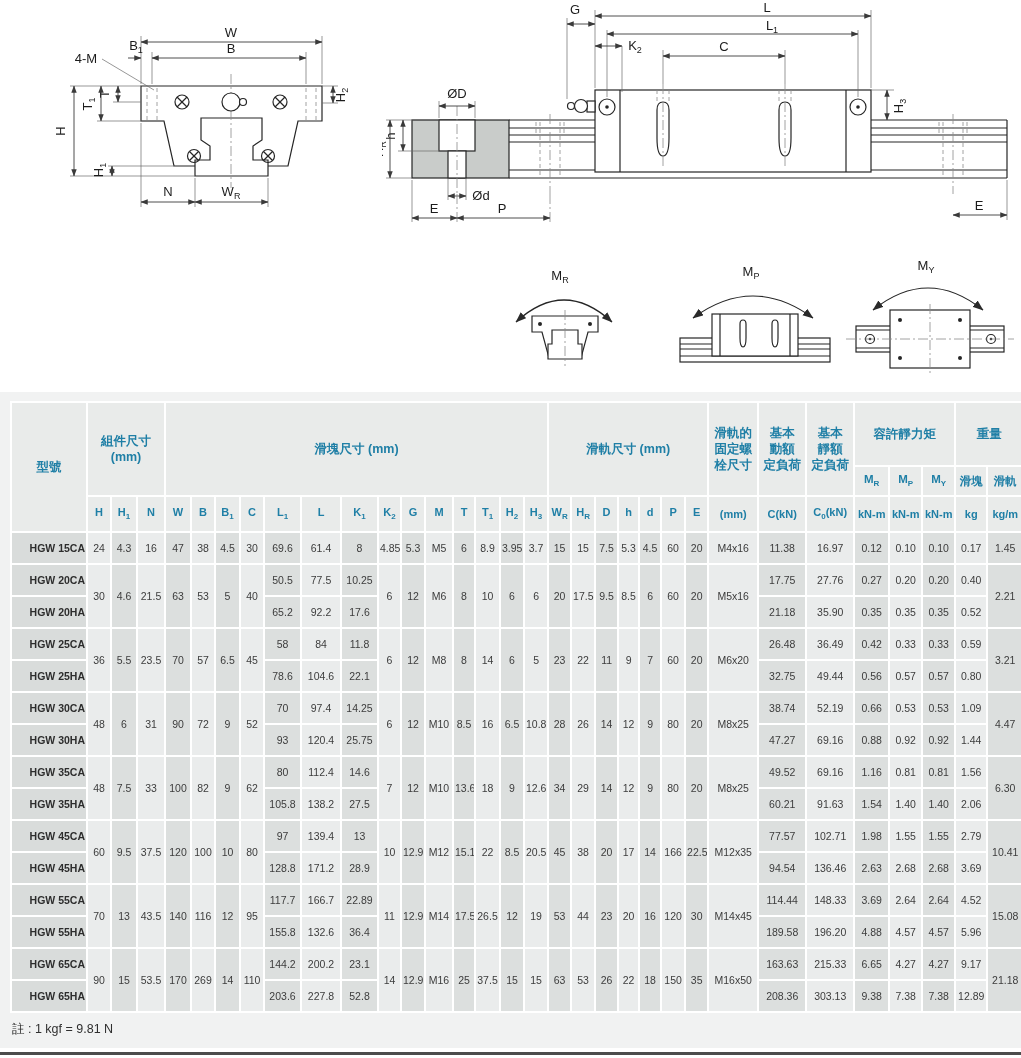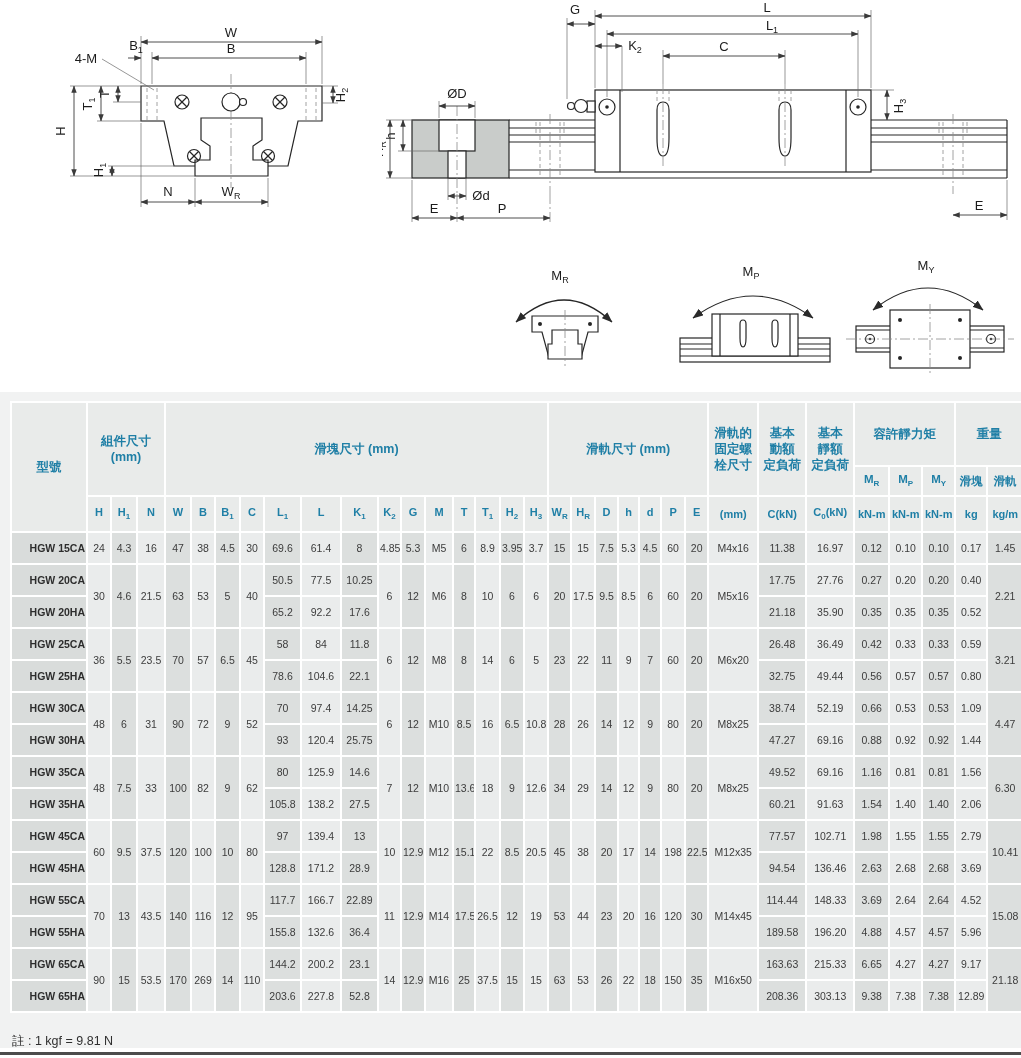--- a/index.html
+++ b/index.html
@@ -25,21 +25,21 @@
   .th1{font-size:12.5px;font-weight:700;white-space:pre-line;line-height:1.3;}
   .r1 .th1{height:60px;}
   .th2{font-size:11.5px;font-weight:700;height:26px;}
   .th3{font-size:11px;font-weight:700;height:32px;white-space:nowrap;}
   th sub,.th2 sub{font-size:8px;}
   td{font-size:10.5px;color:#3c3c3c;text-align:center;vertical-align:middle;height:30px;
      padding:0 1px;white-space:nowrap;}
   .l{background:#eaecec;}
   .d{background:#dcdfde;}
   .m{background:#d9dcdb;text-align:right;padding-left:8px;font-weight:700;color:#2d2d2d;}
-  .note{font-size:12.5px;color:#2f2f2f;padding:20px 2px 0;text-align:left;}
+  .note{font-size:12.5px;color:#2f2f2f;padding:8px 2px 0;text-align:left;}
   .bottom-line{position:absolute;left:0;bottom:3px;width:1021px;height:3px;background:#4c4c4c;}
 </style>
 </head>
 <body>
 
 <div class="page">
 
   <div class="draw-area">
 
     <svg style="left:14px;top:6px;" width="340" height="230" viewBox="0 0 340 230">
@@ -564,21 +564,21 @@
         <tr>
             <td class="m">HGW 35CA</td>
             <td class="l" rowspan="2">48</td>
             <td class="d" rowspan="2">7.5</td>
             <td class="l" rowspan="2">33</td>
             <td class="d" rowspan="2">100</td>
             <td class="l" rowspan="2">82</td>
             <td class="d" rowspan="2">9</td>
             <td class="l" rowspan="2">62</td>
             <td class="d">80</td>
-            <td class="l">125.9</td>
+            <td class="l">112.4</td>
             <td class="d">14.6</td>
             <td class="l" rowspan="2">7</td>
             <td class="d" rowspan="2">12</td>
             <td class="l" rowspan="2">M10</td>
             <td class="d" rowspan="2">13.6</td>
             <td class="l" rowspan="2">18</td>
             <td class="d" rowspan="2">9</td>
             <td class="l" rowspan="2">12.6</td>
             <td class="d" rowspan="2">34</td>
             <td class="l" rowspan="2">29</td>
@@ -626,21 +626,21 @@
             <td class="l" rowspan="2">M12</td>
             <td class="d" rowspan="2">15.1</td>
             <td class="l" rowspan="2">22</td>
             <td class="d" rowspan="2">8.5</td>
             <td class="l" rowspan="2">20.5</td>
             <td class="d" rowspan="2">45</td>
             <td class="l" rowspan="2">38</td>
             <td class="d" rowspan="2">20</td>
             <td class="l" rowspan="2">17</td>
             <td class="d" rowspan="2">14</td>
-            <td class="l" rowspan="2">198</td>
+            <td class="l" rowspan="2">166</td>
             <td class="d" rowspan="2">22.5</td>
             <td class="l" rowspan="2">M12x35</td>
             <td class="d">77.57</td>
             <td class="l">102.71</td>
             <td class="d">1.98</td>
             <td class="l">1.55</td>
             <td class="d">1.55</td>
             <td class="l">2.79</td>
             <td class="d" rowspan="2">10.41</td>
           </tr>

